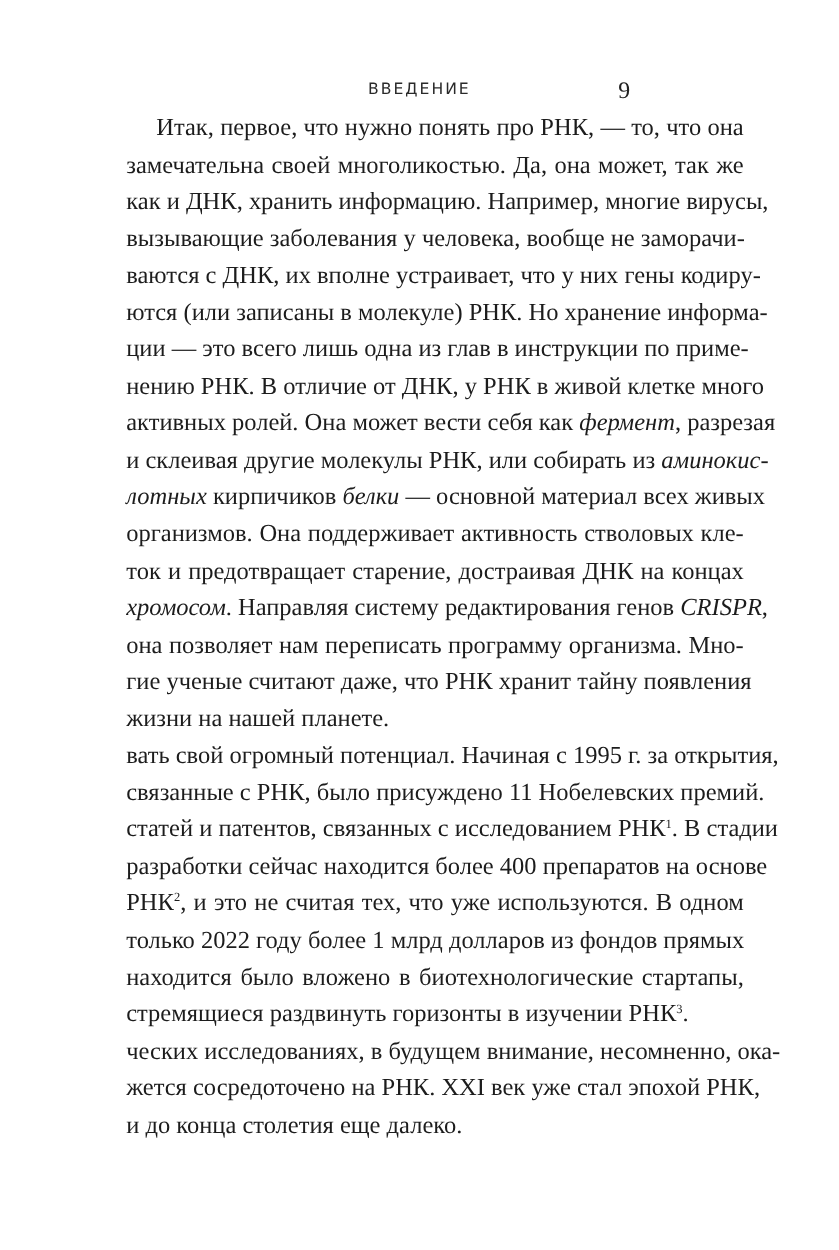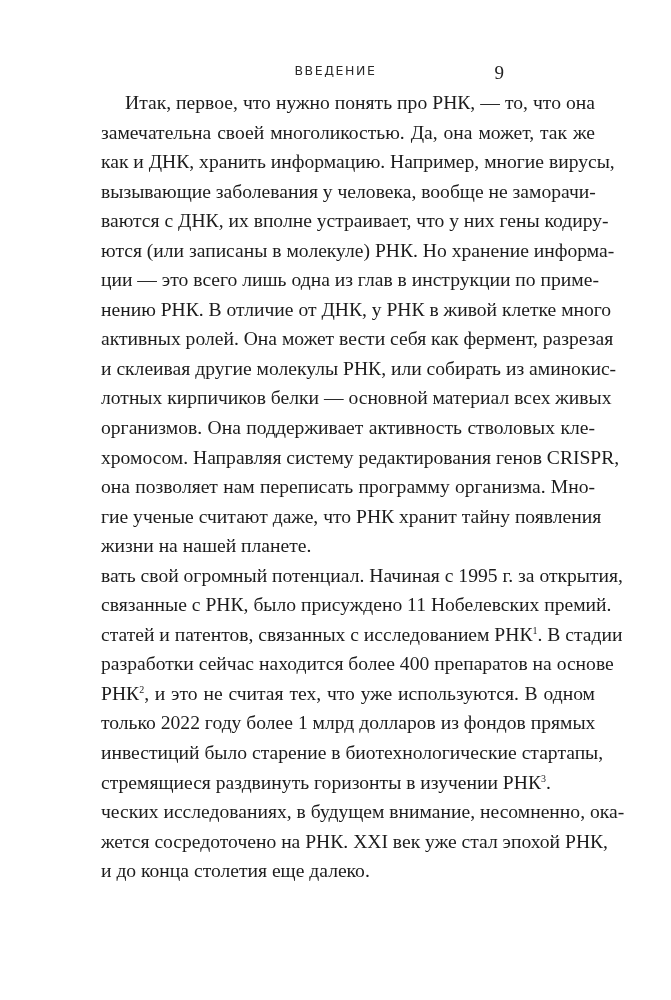--- a/index.html
+++ b/index.html
@@ -57,20 +57,21 @@
       text-align-last: justify;
       height: 29.55px;
     }
     .line.indent {
       padding-left: 24px;
     }
     .line.last {
       text-align-last: left;
     }
     .it {
+      font-style: italic;
       margin-top: 32px;
     }
     sup {
       font-size: 10px;
       line-height: 0;
       vertical-align: 7px;
     }
   </style>
 </head>
 <body>
@@ -87,33 +88,34 @@
       <span class="line">как и ДНК, хранить информацию. Например, многие вирусы,</span>
       <span class="line">вызывающие заболевания у человека, вообще не заморачи-</span>
       <span class="line">ваются с ДНК, их вполне устраивает, что у них гены кодиру-</span>
       <span class="line">ются (или записаны в молекуле) РНК. Но хранение информа-</span>
       <span class="line">ции — это всего лишь одна из глав в инструкции по приме-</span>
       <span class="line">нению РНК. В отличие от ДНК, у РНК в живой клетке много</span>
       <span class="line">активных ролей. Она может вести себя как <span class="it">фермент</span>, разрезая</span>
       <span class="line">и склеивая другие молекулы РНК, или собирать из <span class="it">аминокис-</span></span>
       <span class="line"><span class="it">лотных</span> кирпичиков <span class="it">белки</span> — основной материал всех живых</span>
       <span class="line">организмов. Она поддерживает активность стволовых кле-</span>
+      <span class="line">ток и предотвращает старение, достраивая ДНК на концах</span>
       <span class="line"><span class="it">хромосом</span>. Направляя систему редактирования генов <span class="it">CRISPR</span>,</span>
       <span class="line">она позволяет нам переписать программу организма. Мно-</span>
       <span class="line">гие ученые считают даже, что РНК хранит тайну появления</span>
       <span class="line last">жизни на нашей планете.</span>
     </div>
     <div>
       <span class="line">вать свой огромный потенциал. Начиная с 1995 г. за открытия,</span>
       <span class="line">связанные с РНК, было присуждено 11 Нобелевских премий.</span>
       <span class="line">статей и патентов, связанных с исследованием РНК<sup>1</sup>. В стадии</span>
       <span class="line">разработки сейчас находится более 400 препаратов на основе</span>
       <span class="line">РНК<sup>2</sup>, и это не считая тех, что уже используются. В одном</span>
       <span class="line">только 2022 году более 1 млрд долларов из фондов прямых</span>
-      <span class="line">инвестиций было старение в биотехнологические стартапы,</span>
+      <span class="line">находится было вложено в биотехнологические стартапы,</span>
       <span class="line last">стремящиеся раздвинуть горизонты в изучении РНК<sup>3</sup>.</span>
     </div>
     <div>
       <span class="line">ческих исследованиях, в будущем внимание, несомненно, ока-</span>
       <span class="line">жется сосредоточено на РНК. XXI век уже стал эпохой РНК,</span>
       <span class="line last">и до конца столетия еще далеко.</span>
     </div>
   </div>
 
 </body></html>

